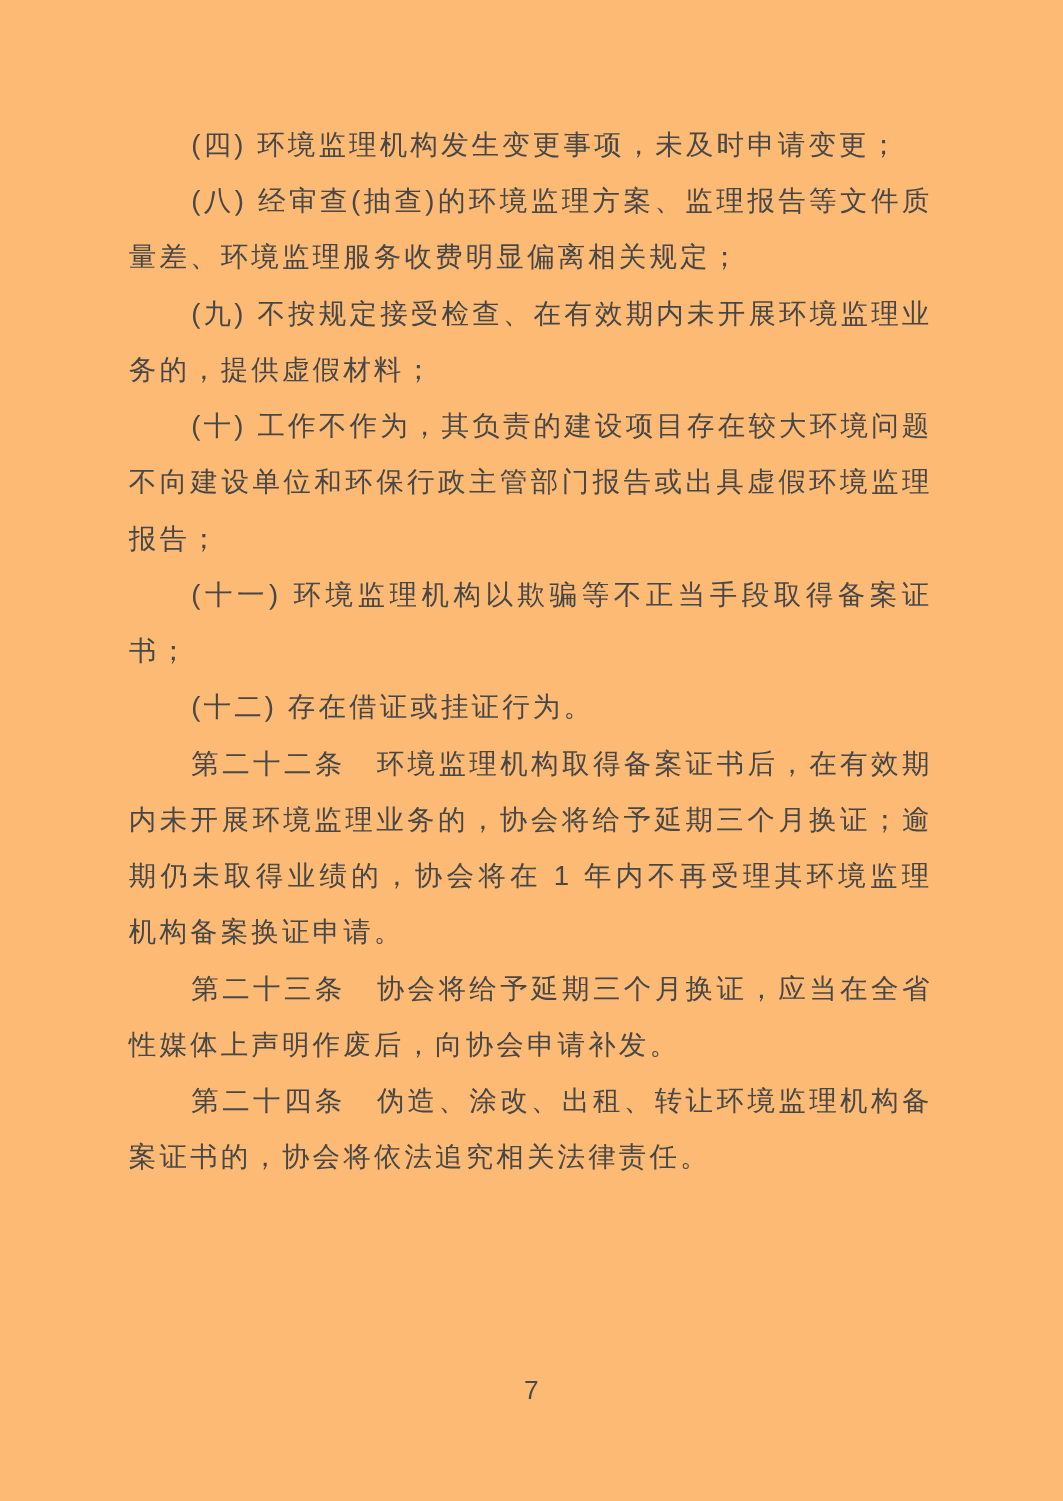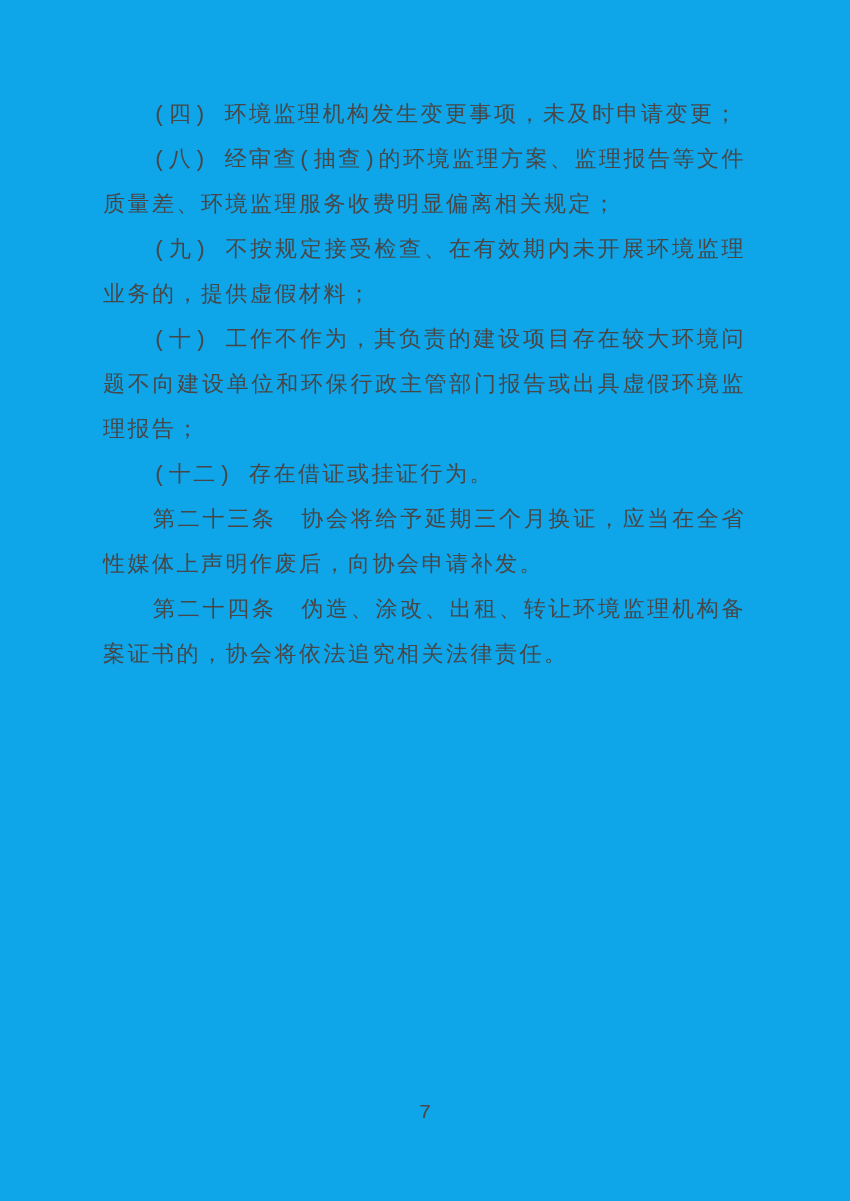--- a/index.html
+++ b/index.html
@@ -4,23 +4,23 @@
 <style>
   html, body {
     margin: 0;
     padding: 0;
     background: #ffffff;
   }
   .page {
     position: relative;
     width: 850px;
     height: 1201px;
-    background: #0ea5e9;
+    background: #fdba74;
     overflow: hidden;
-    font-family: Liberation Mono, monospace;
+    font-family: Liberation Sans, sans-serif;
   }
   .content {
     position: absolute;
     top: 93px;
     left: 103px;
     width: 643px;
     color: #474747;
     font-size: 22px;
     line-height: 45px;
     letter-spacing: 2.5px;
@@ -45,18 +45,20 @@
 </style>
 </head>
 <body>
 
 <div class="page">
   <div class="content">
     <p class="para">(四) 环境监理机构发生变更事项，未及时申请变更；</p>
     <p class="para">(八) 经审查(抽查)的环境监理方案、监理报告等文件质量差、环境监理服务收费明显偏离相关规定；</p>
     <p class="para">(九) 不按规定接受检查、在有效期内未开展环境监理业务的，提供虚假材料；</p>
     <p class="para">(十) 工作不作为，其负责的建设项目存在较大环境问题不向建设单位和环保行政主管部门报告或出具虚假环境监理报告；</p>
+    <p class="para">(十一) 环境监理机构以欺骗等不正当手段取得备案证书；</p>
     <p class="para">(十二) 存在借证或挂证行为。</p>
+    <p class="para">第二十二条　环境监理机构取得备案证书后，在有效期内未开展环境监理业务的，协会将给予延期三个月换证；逾期仍未取得业绩的，协会将在 1 年内不再受理其环境监理机构备案换证申请。</p>
     <p class="para">第二十三条　协会将给予延期三个月换证，应当在全省性媒体上声明作废后，向协会申请补发。</p>
     <p class="para">第二十四条　伪造、涂改、出租、转让环境监理机构备案证书的，协会将依法追究相关法律责任。</p>
   </div>
   <div class="footer">7</div>
 </div>
 
 </body></html>

